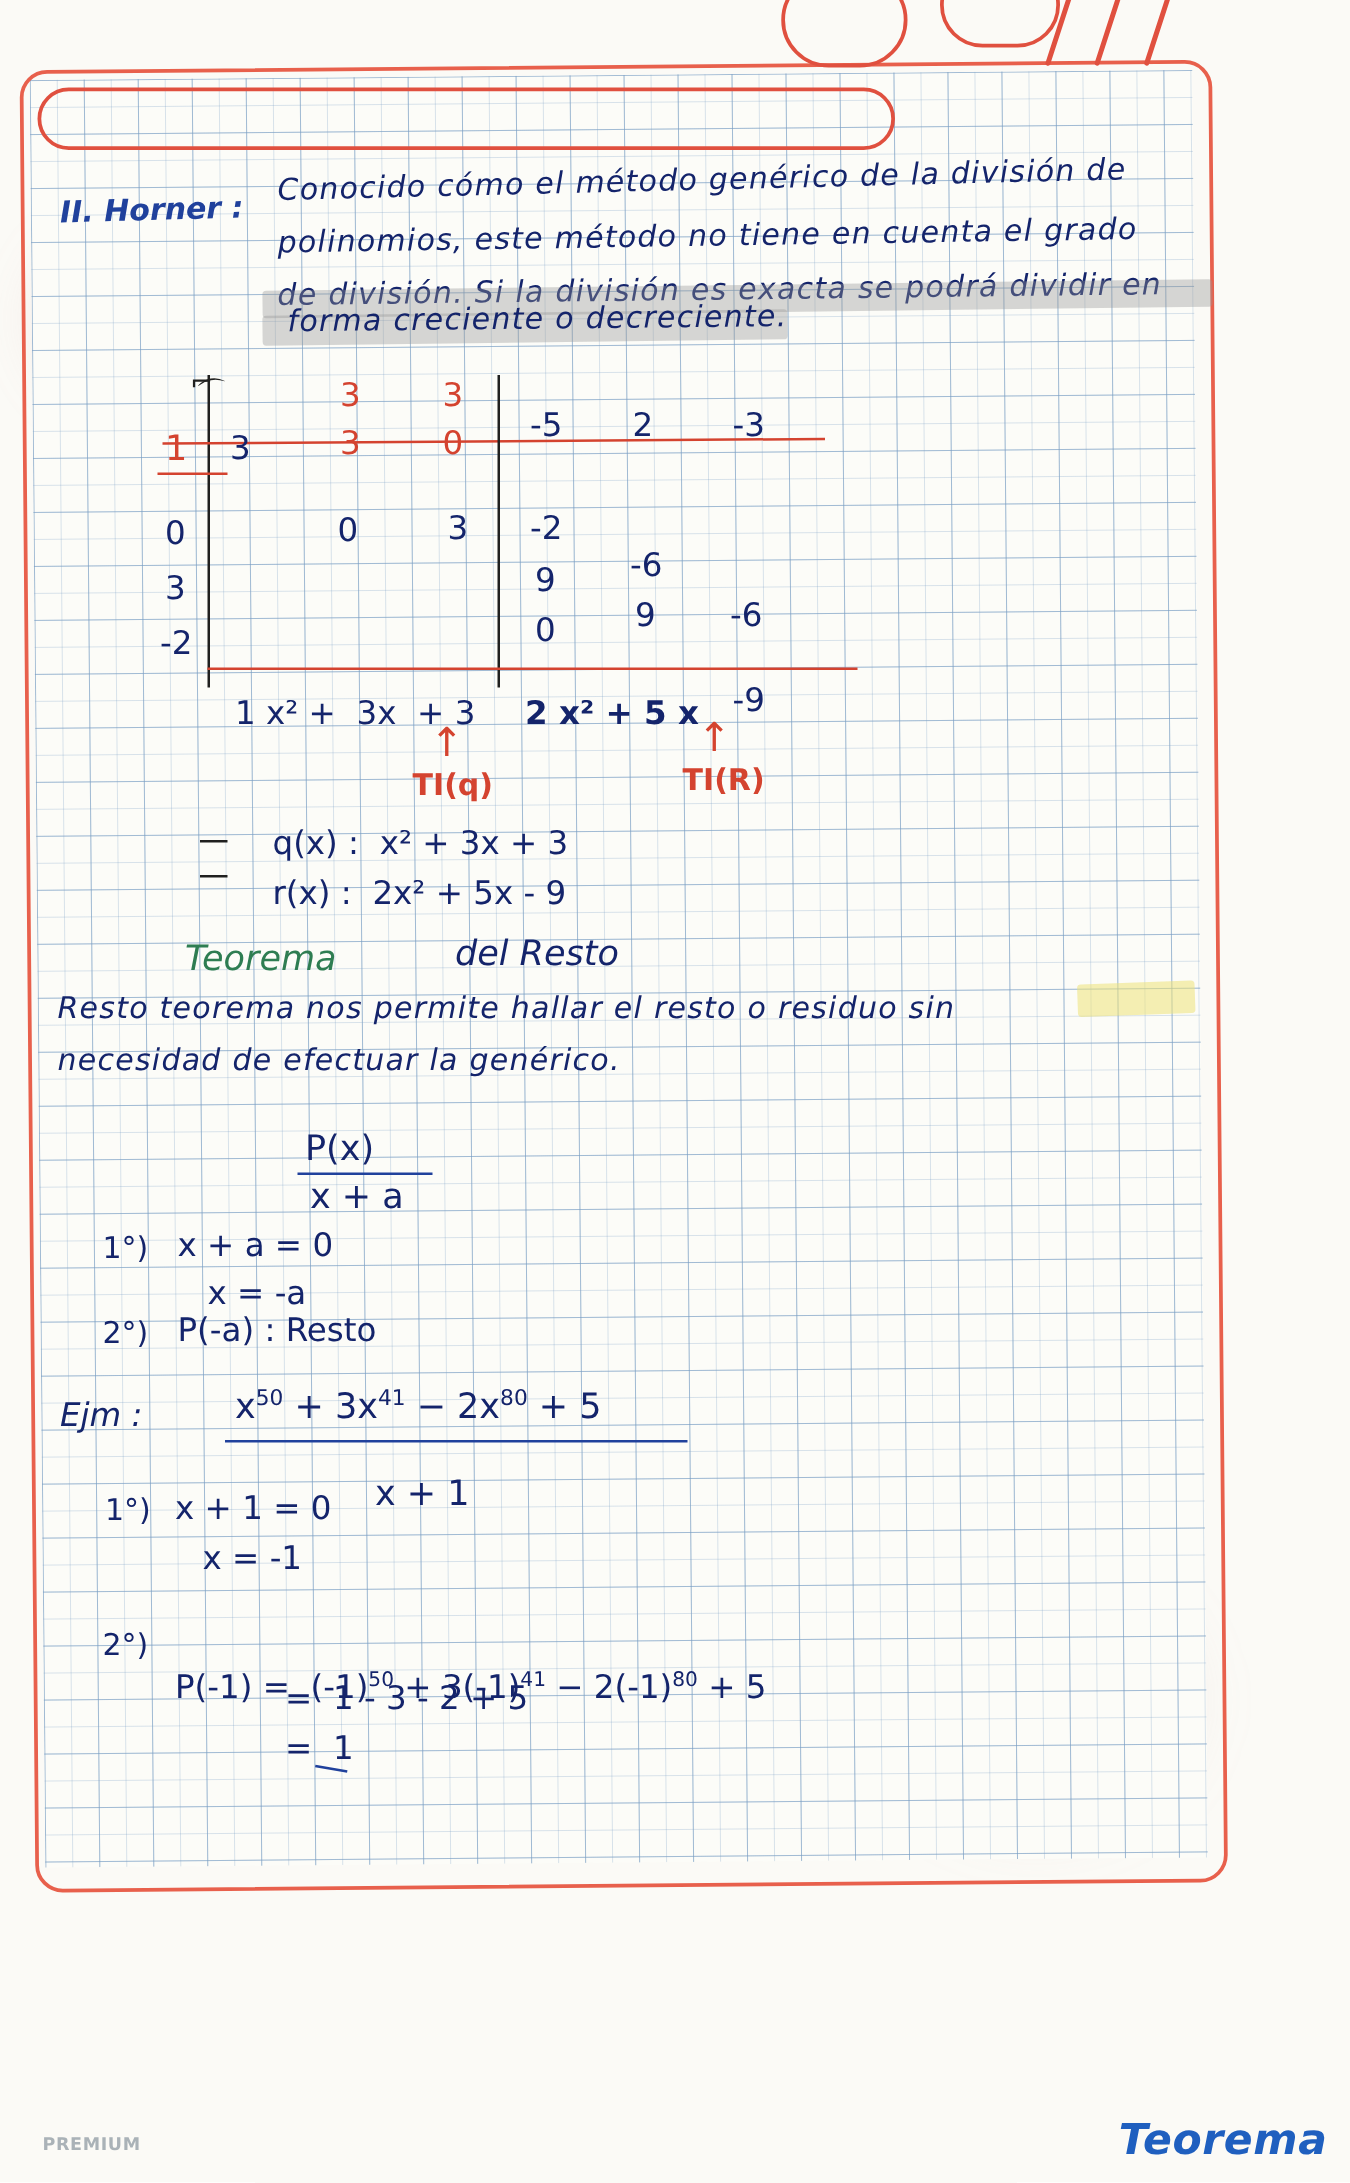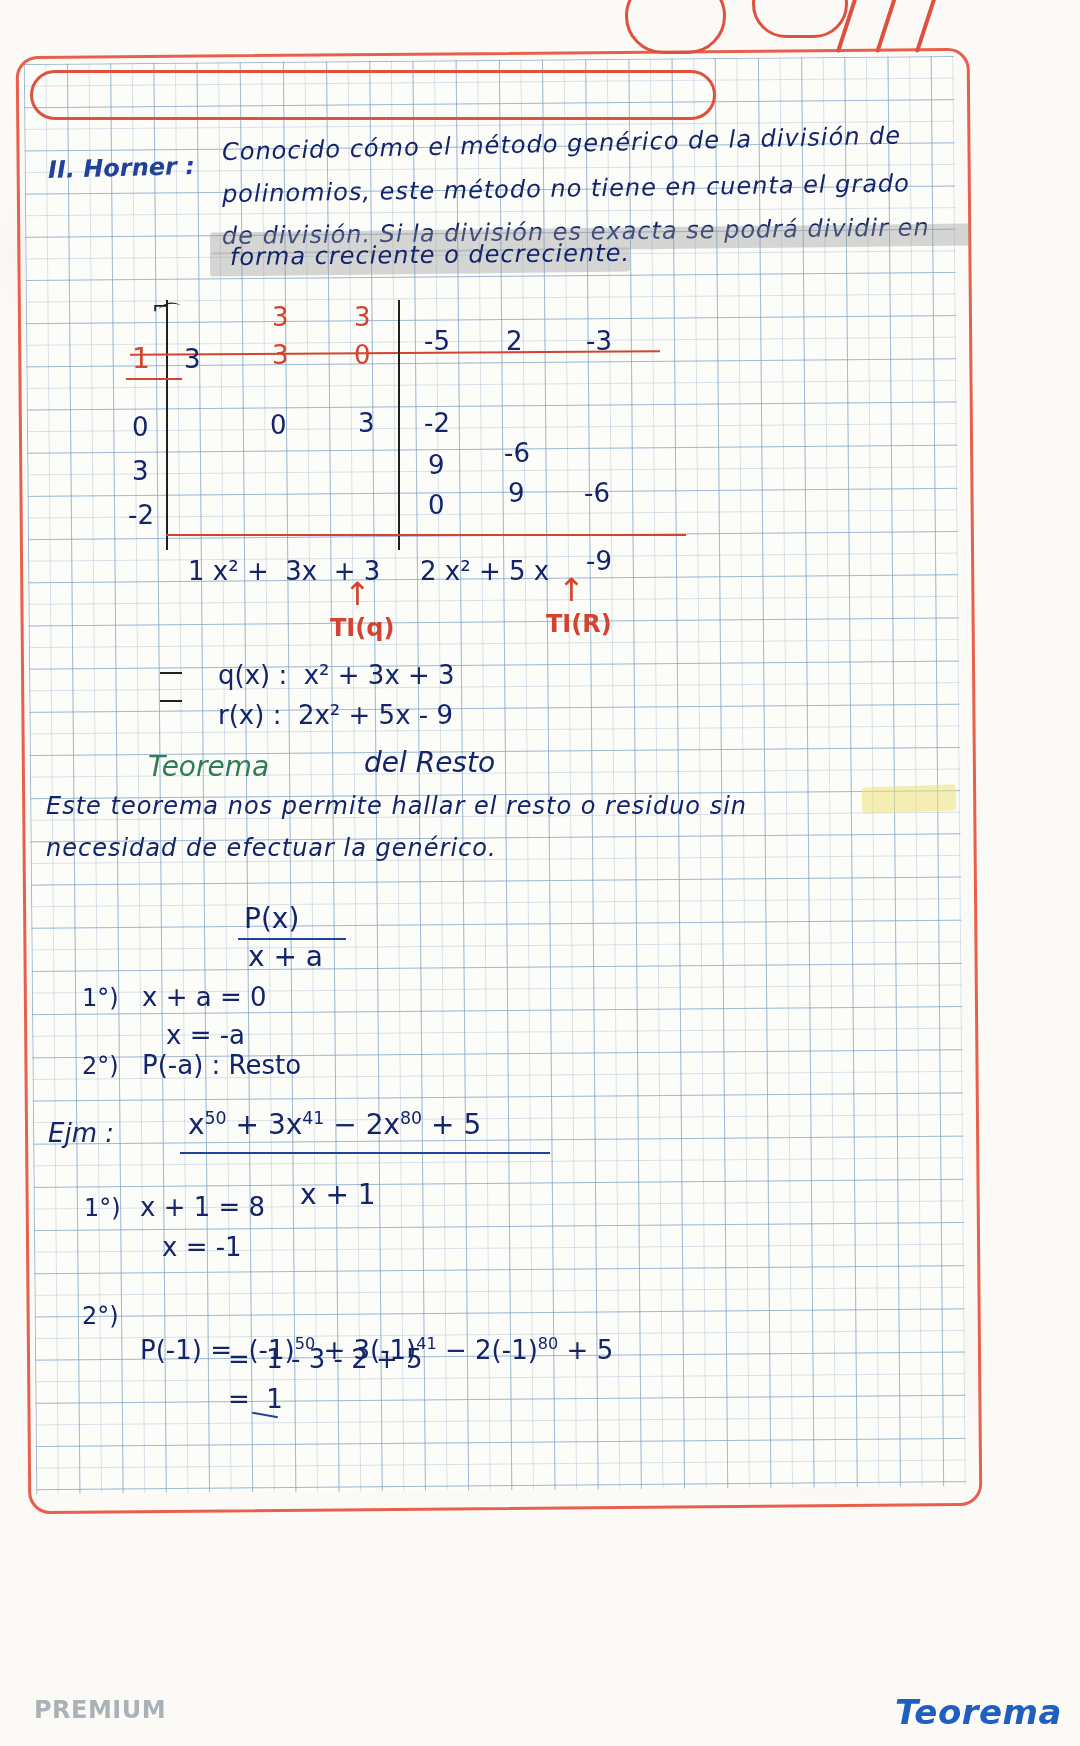--- a/index.html
+++ b/index.html
@@ -145,21 +145,21 @@
     bottom: 14px;
     color: #1f5fbf;
     font-size: 34px;
     font-style: italic;
     font-family: "DejaVu Sans", sans-serif;
   }
   #brand-left {
     left: 34px;
     bottom: 22px;
     color: #8f9aa3;
-    font-size: 24px;
+    font-size: 14px;
     opacity: .75;
     font-family: "DejaVu Sans", sans-serif;
   } .fs22 { font-size: 22px; }
   .fs24 { font-size: 24px; } .fs26 { font-size: 26px; }
   .fs28 { font-size: 28px; }
   .it   { font-style: italic; }
   .bd   { font-weight: bold; }
   .sup  { font-size: 0.62em; vertical-align: super; }
 </style>
 </head>
@@ -232,38 +232,38 @@
   <div class="hw dblue fs26" style="left:424px; top:408px;">-2</div>
 
   <div class="hw dblue fs26" style="left:428px; top:450px;">9</div>
   <div class="hw dblue fs26" style="left:504px; top:438px;">-6</div>
 
   <div class="hw dblue fs26" style="left:428px; top:490px;">0</div>
   <div class="hw dblue fs26" style="left:508px; top:478px;">9</div>
   <div class="hw dblue fs26" style="left:584px; top:478px;">-6</div>
 
   <div class="hw dblue fs26" style="left:188px; top:556px;">1 x² + &nbsp;3x &nbsp;+ 3</div>
-  <div class="hw dblue fs26" style="left:420px; top:556px;">2 x² + 5 x</div>
+  <div class="hw dblue fs26" style="left:420px; top:556px;font-weight:bold;">2 x² + 5 x</div>
   <div class="hw dblue fs26" style="left:586px; top:546px;">-9</div>
 
   <div class="arrow" style="left:344px; top:578px; font-size:32px;">↑</div>
   <div class="arrow" style="left:558px; top:574px; font-size:32px;">↑</div>
   <div class="hw red fs24 bd" style="left:330px; top:614px;">TI(q)</div>
   <div class="hw red fs24 bd" style="left:546px; top:610px;">TI(R)</div>
 
   <div class="rule-blk" style="left:160px; top:672px; width:22px;"></div>
   <div class="rule-blk" style="left:160px; top:700px; width:22px;"></div>
 
   <div class="hw dblue fs26" style="left:218px; top:660px;">q(x) :  x² + 3x + 3</div>
   <div class="hw dblue fs26" style="left:218px; top:700px;">r(x) :  2x² + 5x - 9</div>
 
   <div class="hw green fs28 it" style="left:148px; top:750px;">Teorema</div>
   <div class="hw dblue fs28 it" style="left:332px; top:746px;margin-left:32px;">del Resto</div>
 
-  <div class="hw dblue fs24 it" style="left:46px; top:792px; letter-spacing:1px;">Este teorema nos permite hallar el resto o residuo sin</div>
+  <div class="hw dblue fs24 it" style="left:46px; top:792px; letter-spacing:1px;">Resto teorema nos permite hallar el resto o residuo sin</div>
   <div class="hl-y" style="left:862px; top:786px; width:94px; height:26px; transform:rotate(-2deg);"></div>
 
   <div class="hw dblue fs24 it" style="left:46px; top:834px; letter-spacing:1px;">necesidad de efectuar la genérico.</div>
 
   <div class="hw dblue fs28" style="left:244px; top:902px;">P(x)</div>
   <div class="rule-blue" style="left:238px; top:938px; width:108px;"></div>
   <div class="hw dblue fs28" style="left:248px; top:940px;">x + a</div>
 
   <div class="hw dblue fs24" style="left:82px; top:984px;">1°)</div>
   <div class="hw dblue fs26" style="left:142px; top:982px;">x + a = 0</div>
@@ -271,21 +271,21 @@
   <div class="hw dblue fs24" style="left:82px; top:1052px;">2°)</div>
   <div class="hw dblue fs26" style="left:142px; top:1050px;">P(-a) : Resto</div>
 
   <div class="hw dblue fs26 it" style="left:48px; top:1118px;">Ejm :</div>
 
   <div class="hw dblue fs28" style="left:188px; top:1108px;">x<span class="sup">50</span> + 3x<span class="sup">41</span> − 2x<span class="sup">80</span> + 5</div>
   <div class="rule-blue" style="left:180px; top:1152px; width:370px;"></div>
   <div class="hw dblue fs28" style="left:300px; top:1154px;margin-top:24px;">x + 1</div>
 
   <div class="hw dblue fs24" style="left:84px; top:1194px;">1°)</div>
-  <div class="hw dblue fs26" style="left:140px; top:1192px;">x + 1 = 8</div>
+  <div class="hw dblue fs26" style="left:140px; top:1192px;">x + 1 = 0</div>
   <div class="hw dblue fs26" style="left:162px; top:1232px;">x = -1</div>
 
   <div class="hw dblue fs24" style="left:82px; top:1302px;">2°)</div>
   <div class="hw dblue fs26" style="left:140px; top:1300px;margin-top:34px;">P(-1) =  (-1)<span class="sup">50</span> + 3(-1)<span class="sup">41</span> − 2(-1)<span class="sup">80</span> + 5</div>
 
   <div class="hw dblue fs26" style="left:228px; top:1344px;">=  1 - 3 - 2 + 5</div>
   <div class="hw dblue fs26" style="left:228px; top:1384px;">=  1</div>
   <div class="rule-blue" style="left:252px; top:1414px; width:26px; transform:rotate(10deg);"></div>
 
   <div class="brand" id="brand-left">PREMIUM</div>

